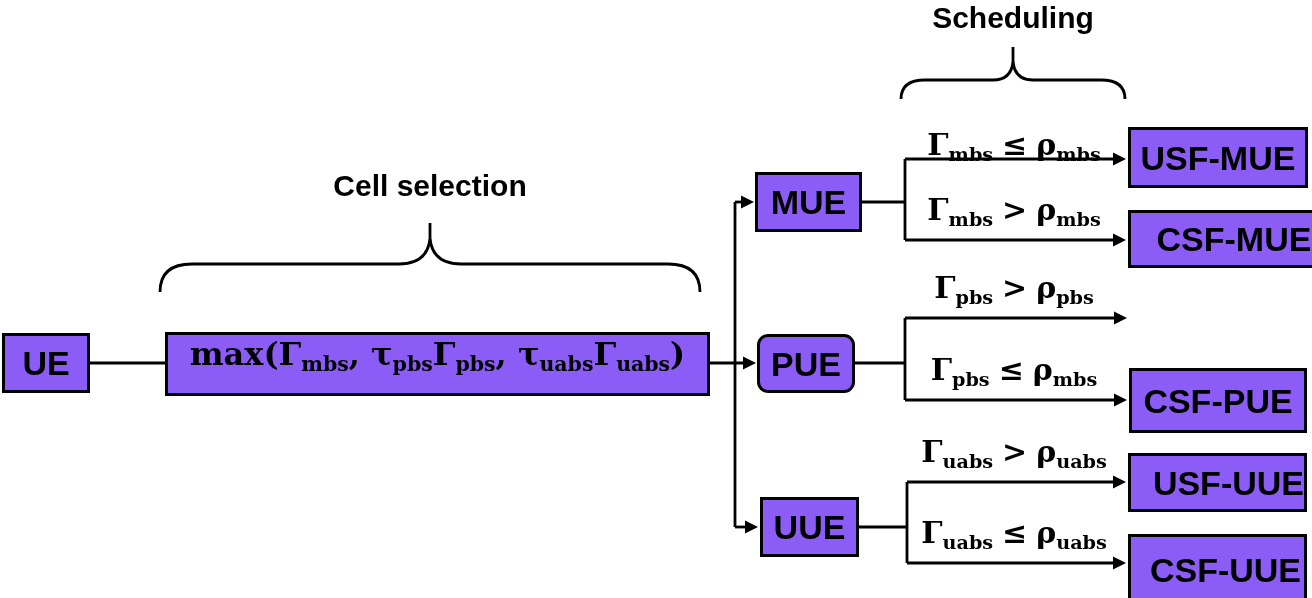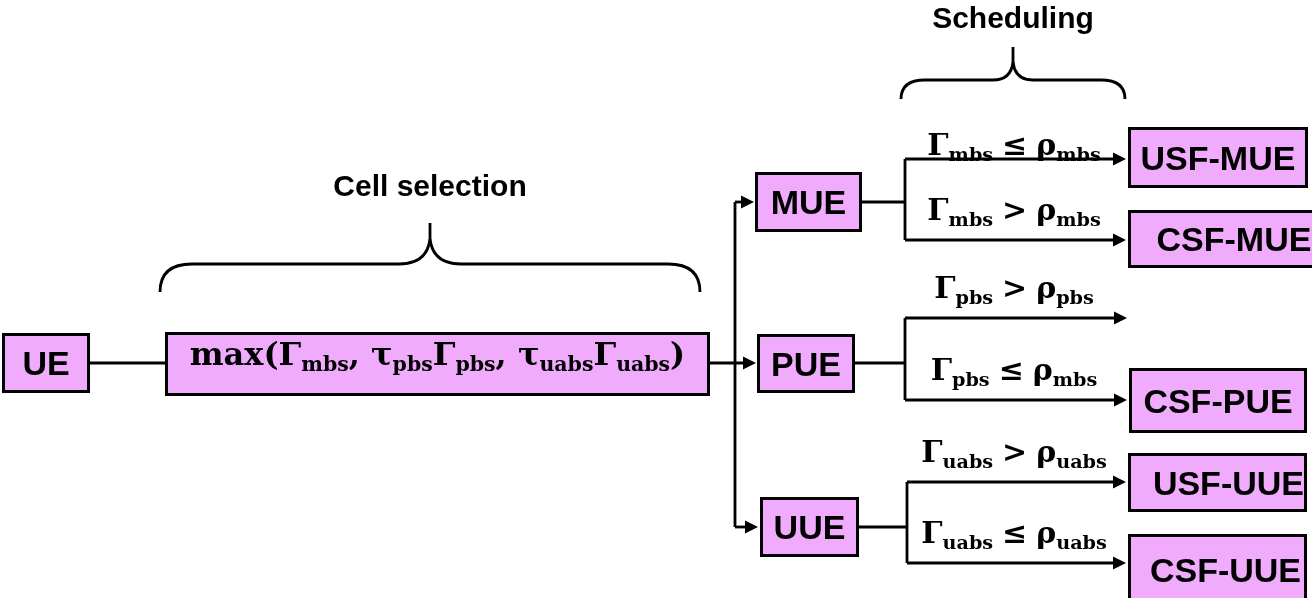--- a/index.html
+++ b/index.html
@@ -3,21 +3,21 @@
 <meta charset="utf-8">
 <style>
   html,body { margin:0; padding:0; background:#ffffff; }
   .canvas {
     position:relative; width:1312px; height:598px; background:#ffffff;
     font-family:"Liberation Sans", sans-serif; overflow:hidden; color:#000;
   }
   .wires { position:absolute; left:0; top:0; z-index:0; }
   .node {
     position:absolute; box-sizing:border-box; border:3px solid #000;
-    background:#f0abfc; display:flex; align-items:center; justify-content:center;
+    background:#8b5cf6; display:flex; align-items:center; justify-content:center;
     font-weight:bold; z-index:1;
   }
   .node .lbl { font-size:34px; line-height:1; white-space:nowrap; }
   .section-label {
     position:absolute; font-weight:bold; font-size:30px; line-height:1.1;
     text-align:center; z-index:1; white-space:nowrap;
   }
   .math { font-family:"DejaVu Serif", serif; font-weight:bold; }
   .formula-box { padding-bottom:16px; }
   .formula { font-size:32px; white-space:nowrap; line-height:1; }
@@ -77,21 +77,21 @@
     <span class="lbl">UE</span>
   </div>
 
   <div class="node formula-box" style="left:165px; top:332px; width:545px; height:64px;">
     <span class="math formula"><span>max(Γ</span><span class="sb">mbs</span><span>, τ</span><span class="sb">pbs</span><span>Γ</span><span class="sb">pbs</span><span>, τ</span><span class="sb">uabs</span><span>Γ</span><span class="sb">uabs</span><span>)</span></span>
   </div>
 
   <div class="node" style="left:755px; top:172px; width:107px; height:60px;">
     <span class="lbl">MUE</span>
   </div>
-  <div class="node" style="left:757px; top:334px; width:98px; height:59px;">
+  <div class="node" style="left:757px; top:334px; width:98px; height:59px;border-radius:11px;">
     <span class="lbl">PUE</span>
   </div>
   <div class="node" style="left:760px; top:497px; width:99px; height:60px;">
     <span class="lbl">UUE</span>
   </div>
 
   <div class="node" style="left:1128px; top:127px; width:180px; height:61px;">
     <span class="lbl">USF-MUE</span>
   </div>
   <div class="node" style="left:1128px; top:210px; width:212px; height:58px;">

